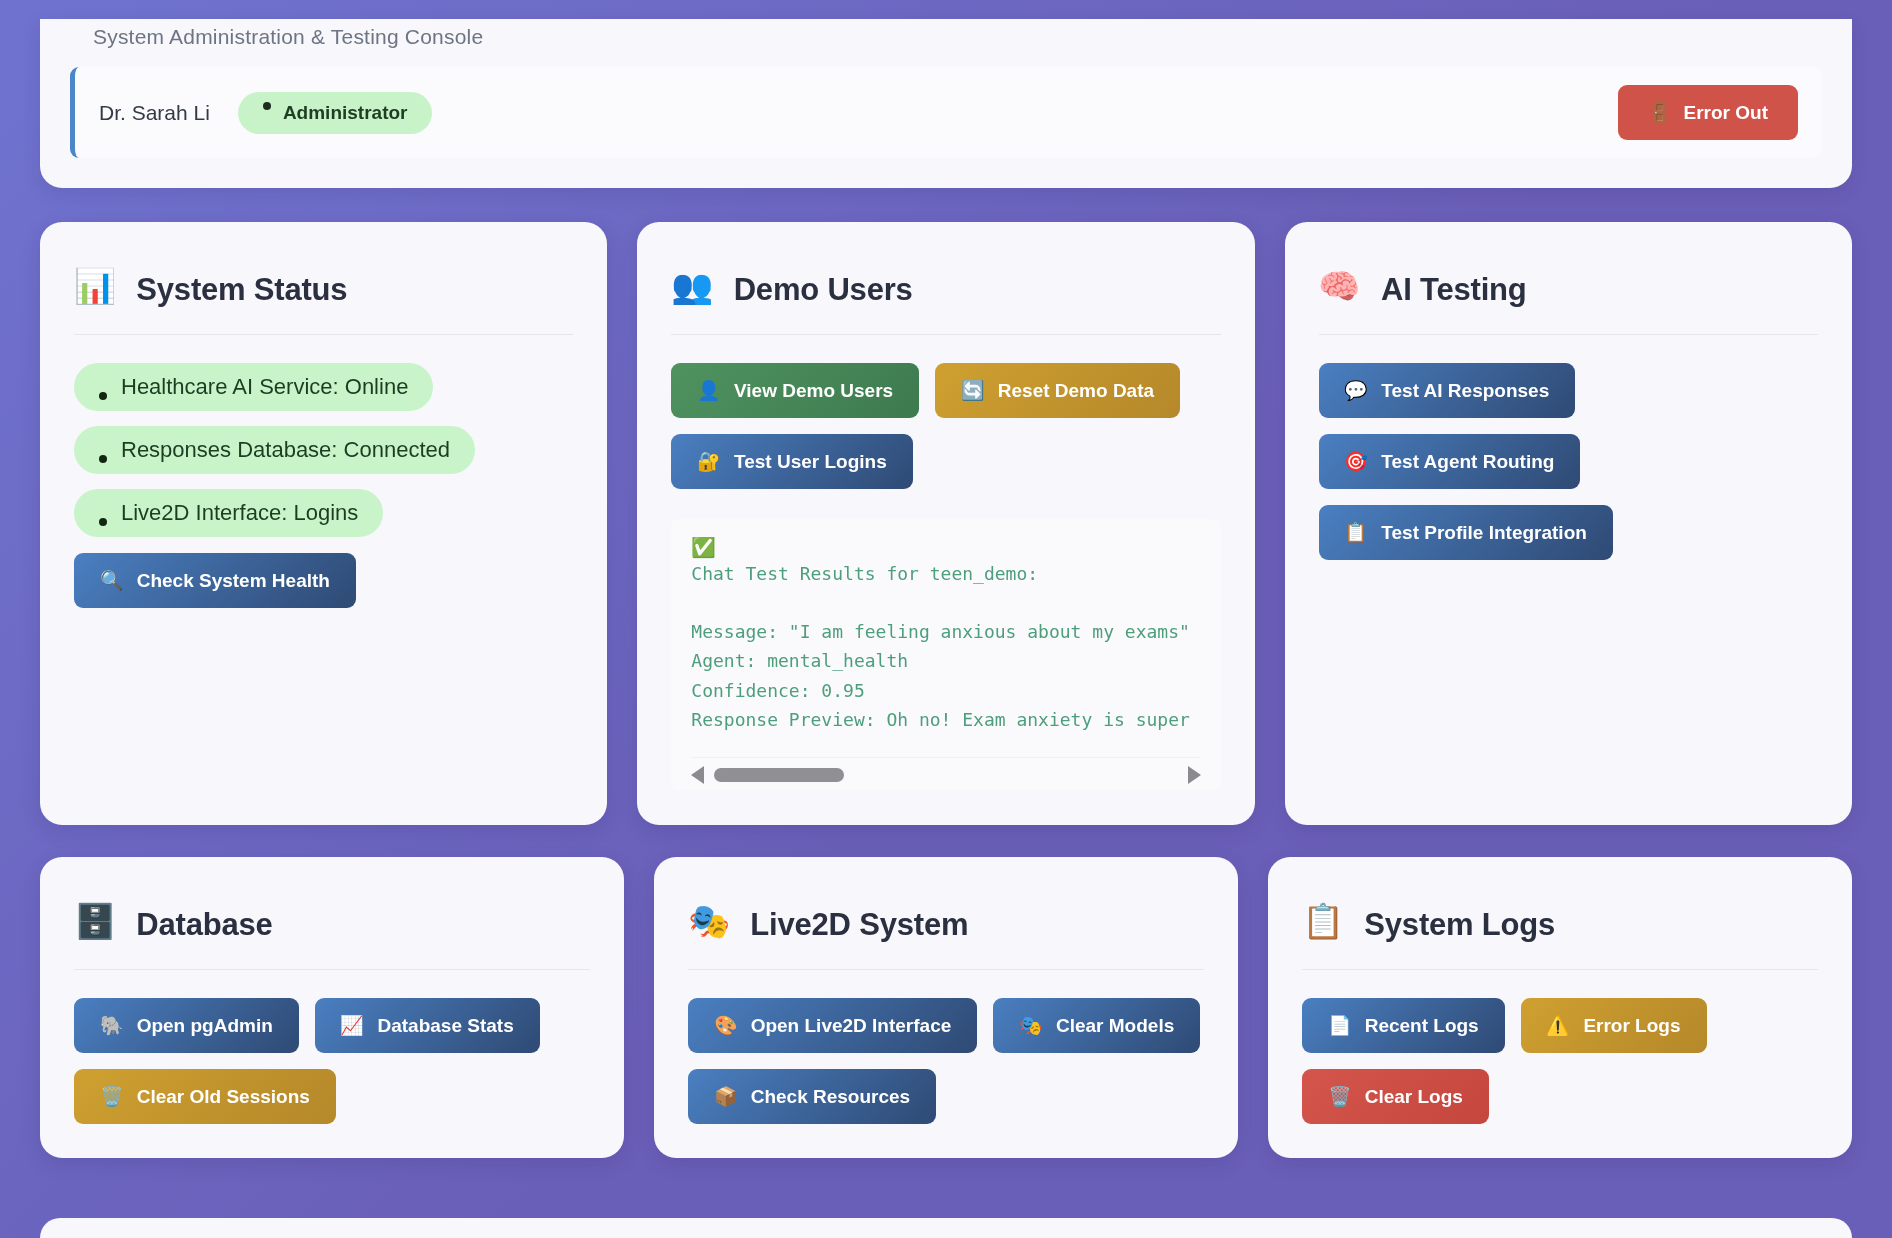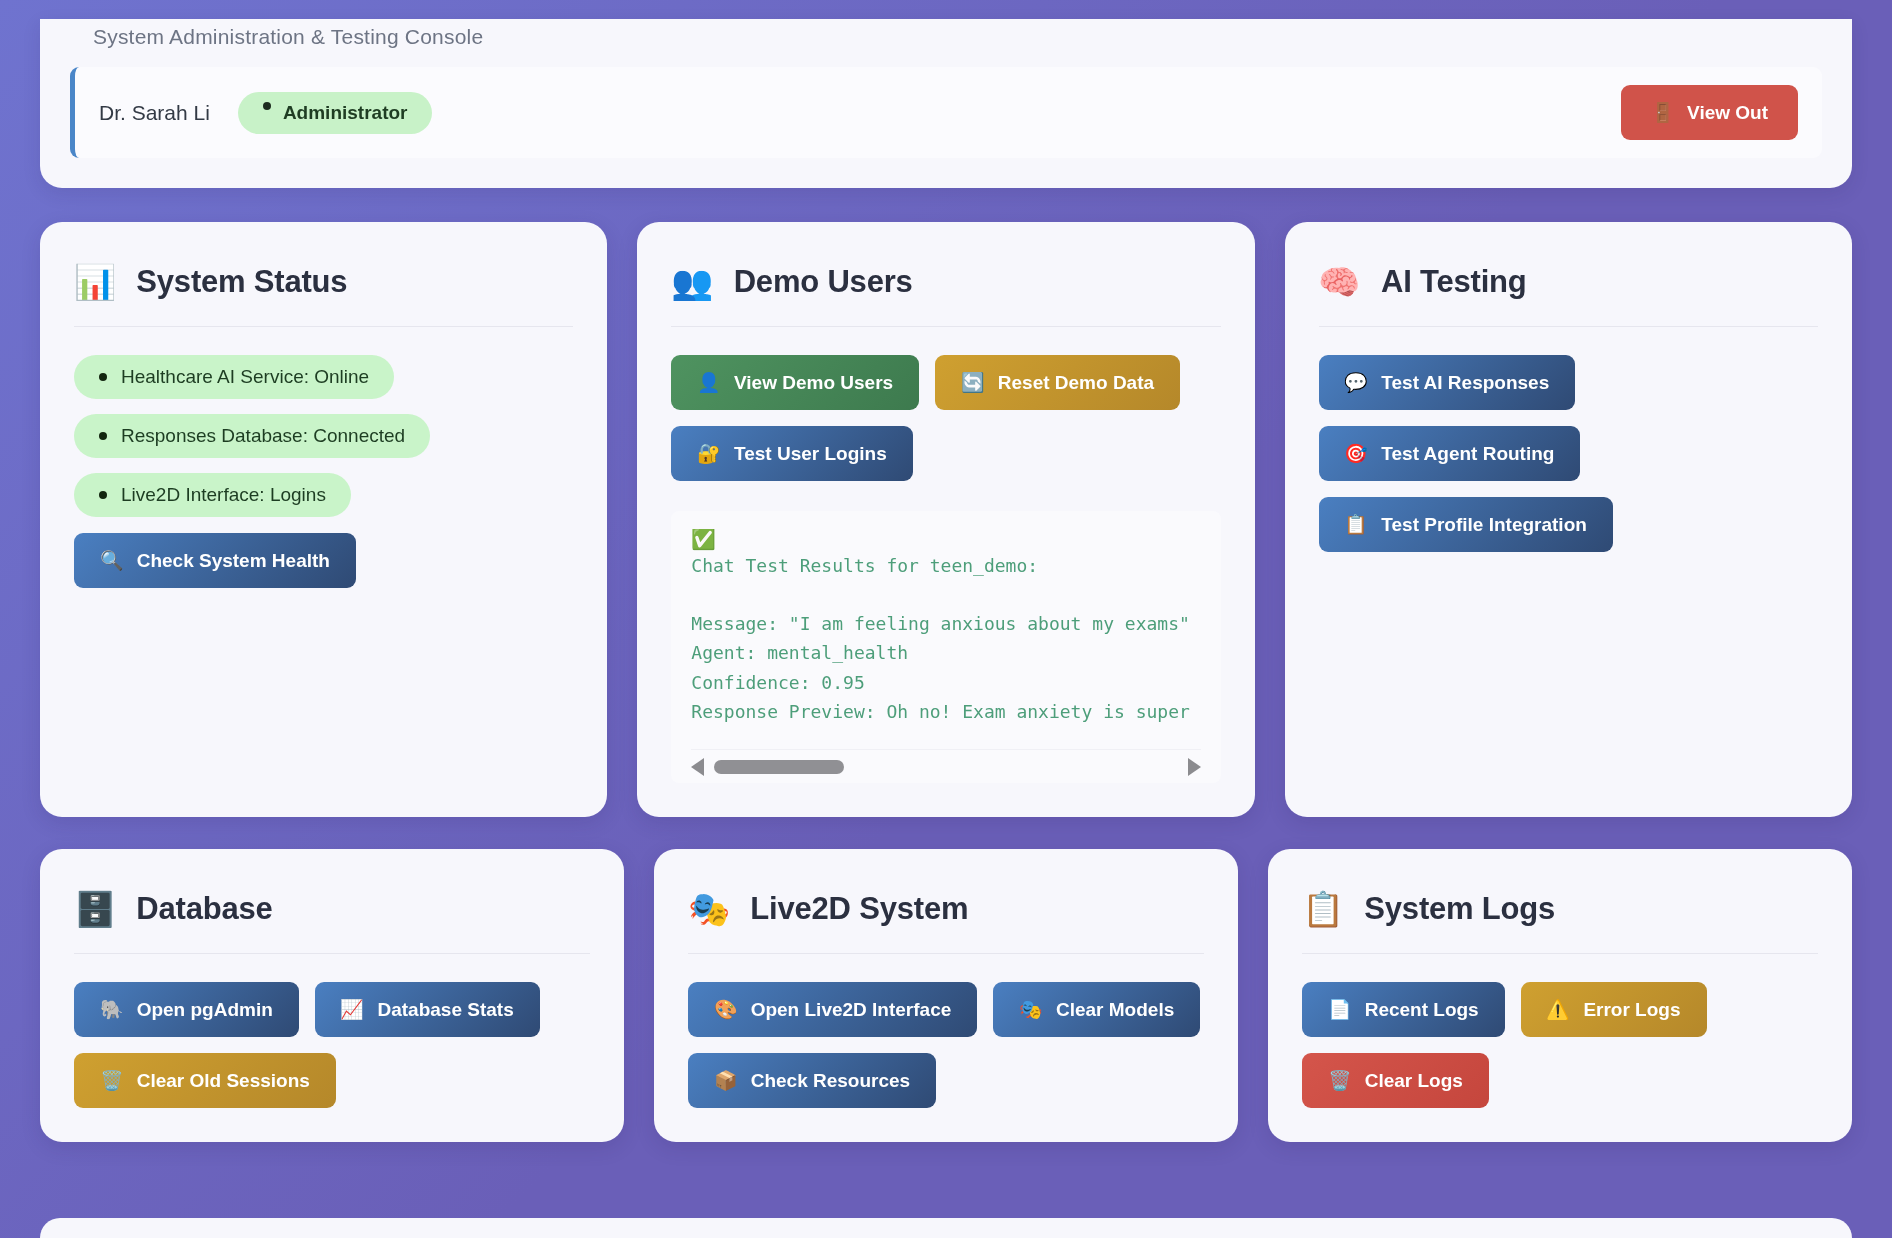--- a/index.html
+++ b/index.html
@@ -98,34 +98,35 @@
     gap: 20px;
     padding: 12px 0 26px 0;
     border-bottom: 1.5px solid #e6e6ee;
   }
   .card-icon { font-size: 34px; line-height: 1; }
   .card-title {
     font-size: 31px;
     font-weight: 700;
     color: #2b3040;
     letter-spacing: -.2px;
+    margin-top: 8px;
   }
 
   .card-body { padding-top: 28px; }
 
   
   .status-list { display: flex; flex-direction: column; gap: 15px; align-items: flex-start; }
   .status-pill {
     background: #c9f4c9;
     color: #1d3d22;
-    font-size: 19px;
+    font-size: 22px;
     border-radius: 30px;
     padding: 11px 25px;
     display: inline-flex;
-    align-items: center;
+    align-items: flex-end;
     gap: 14px;
   }
   .status-pill .dot {
     width: 8px; height: 8px; border-radius: 50%;
     background: #13260f; display: inline-block;
   }
 
   
   .btn-row { display: flex; flex-wrap: wrap; gap: 16px; }
   .btn {
@@ -207,21 +208,21 @@
   <div class="console-subtitle">System Administration &amp; Testing Console</div>
   <div class="user-bar">
     <span class="user-name">Dr. Sarah Li</span>
     <span class="role-badge">
       <span class="dot"></span>
       <span>Administrator</span>
     </span>
     <span class="spacer"></span>
     <button class="signout-btn">
       <span class="ic">🚪</span>
-      <span>View Out</span>
+      <span>Error Out</span>
     </button>
   </div>
 </div>
 
 <div class="grid row1">
 
   <div class="card tall">
     <div class="card-head">
       <span class="card-icon">📊</span>
       <span class="card-title">System Status</span>

